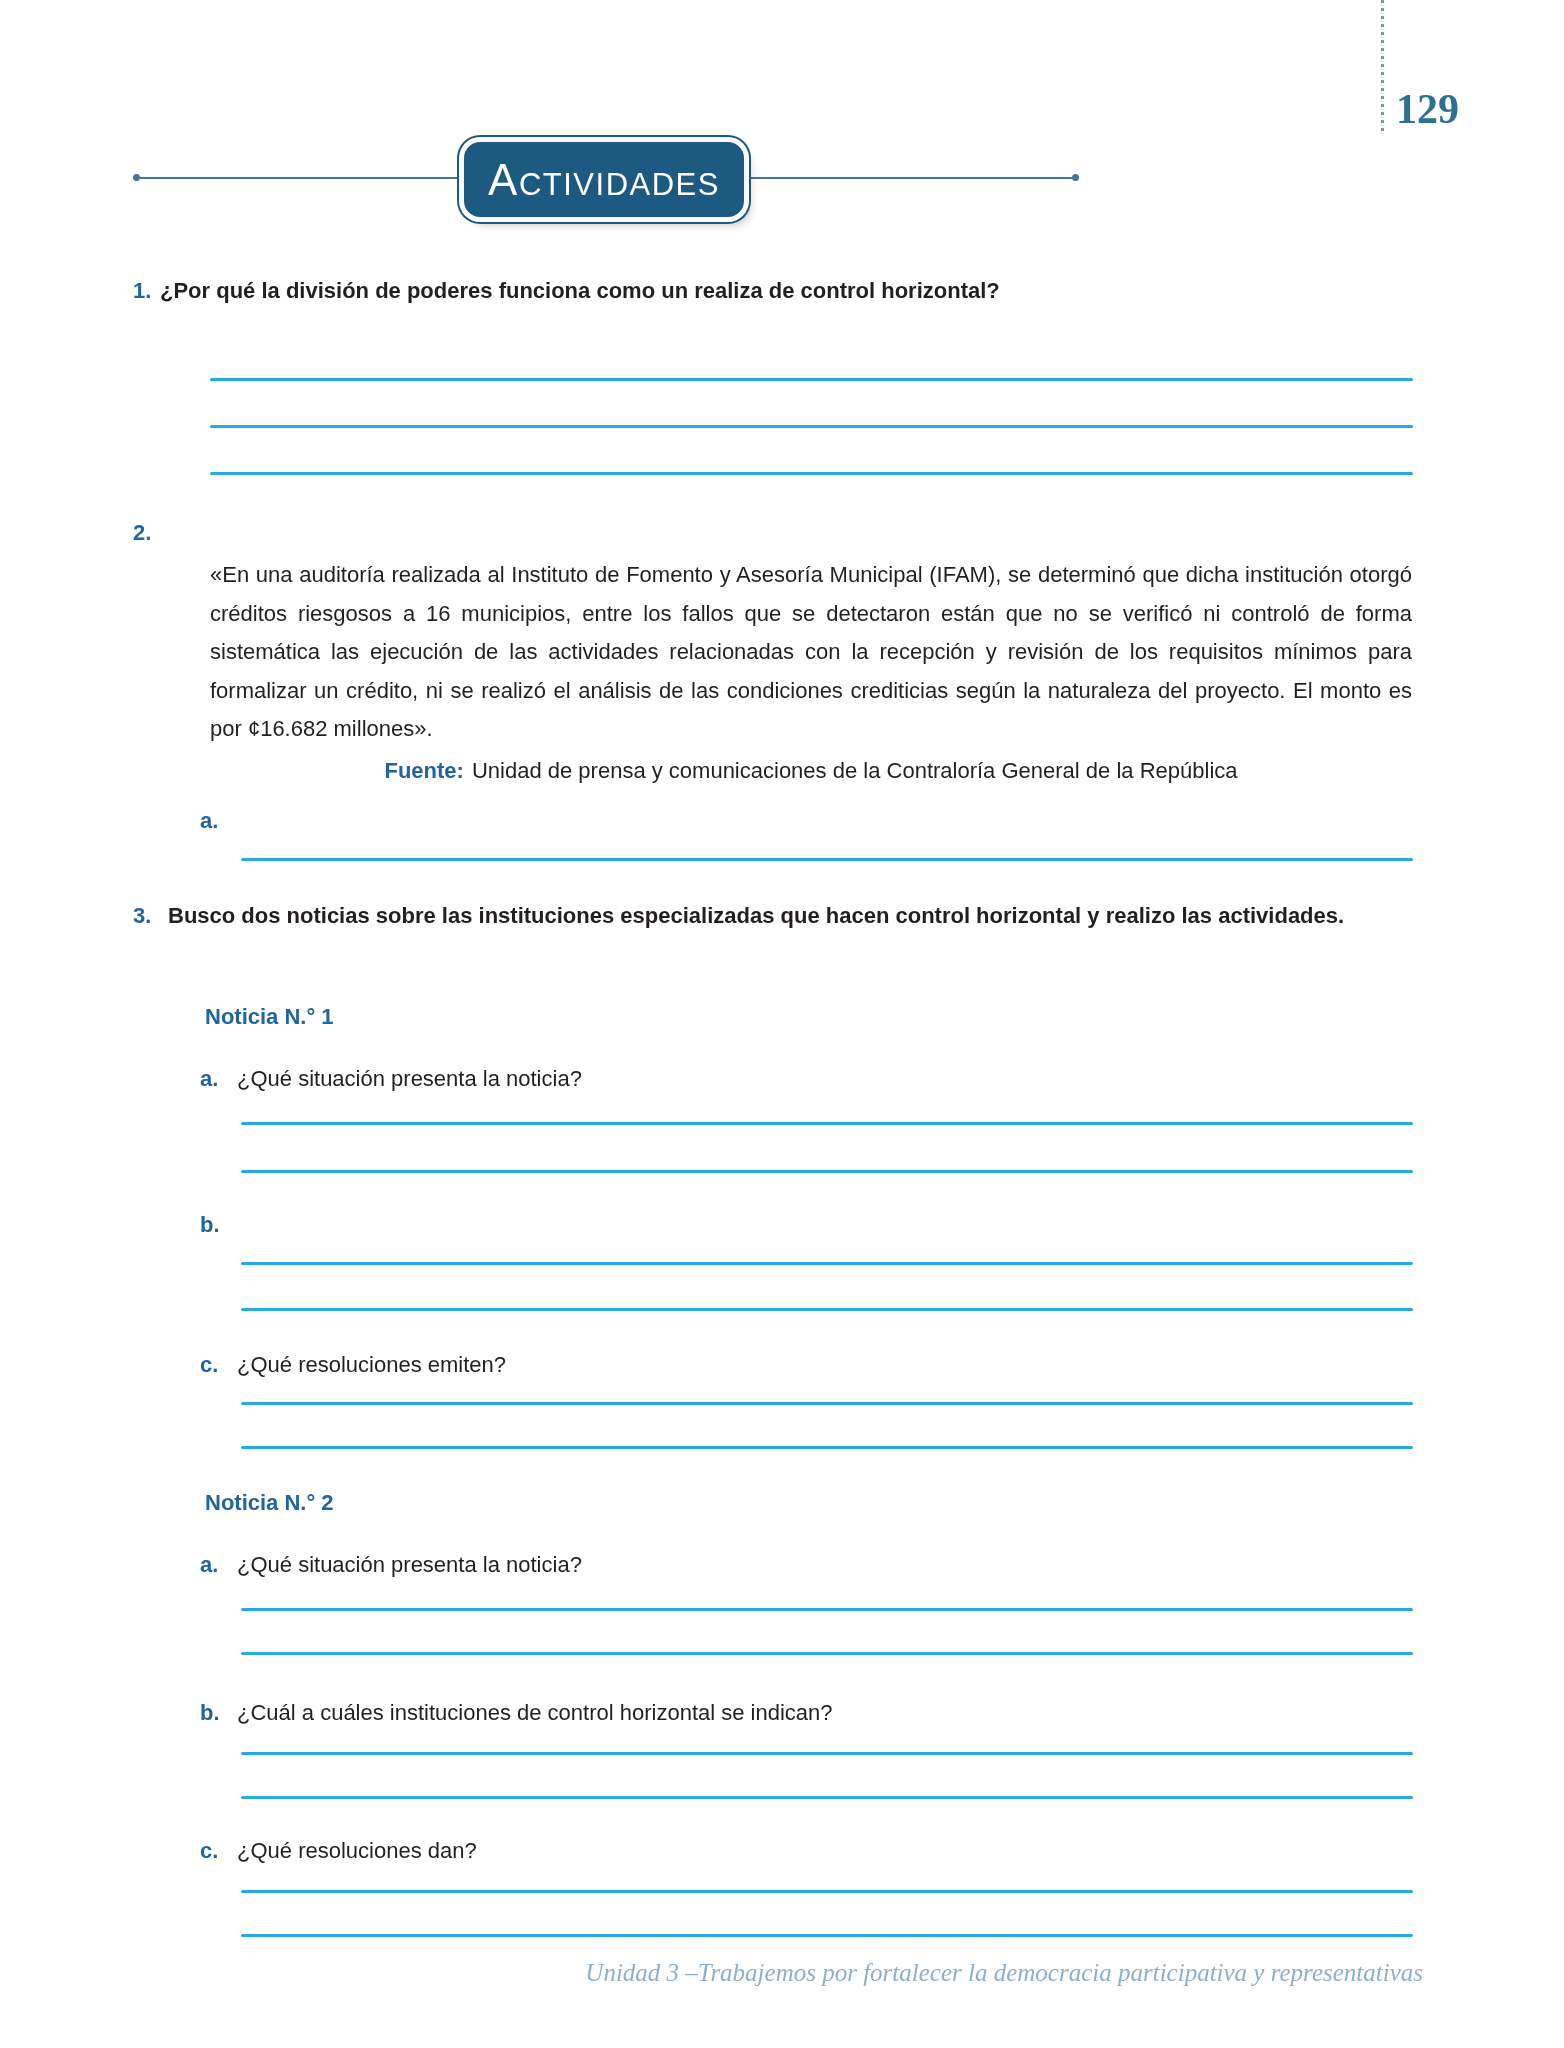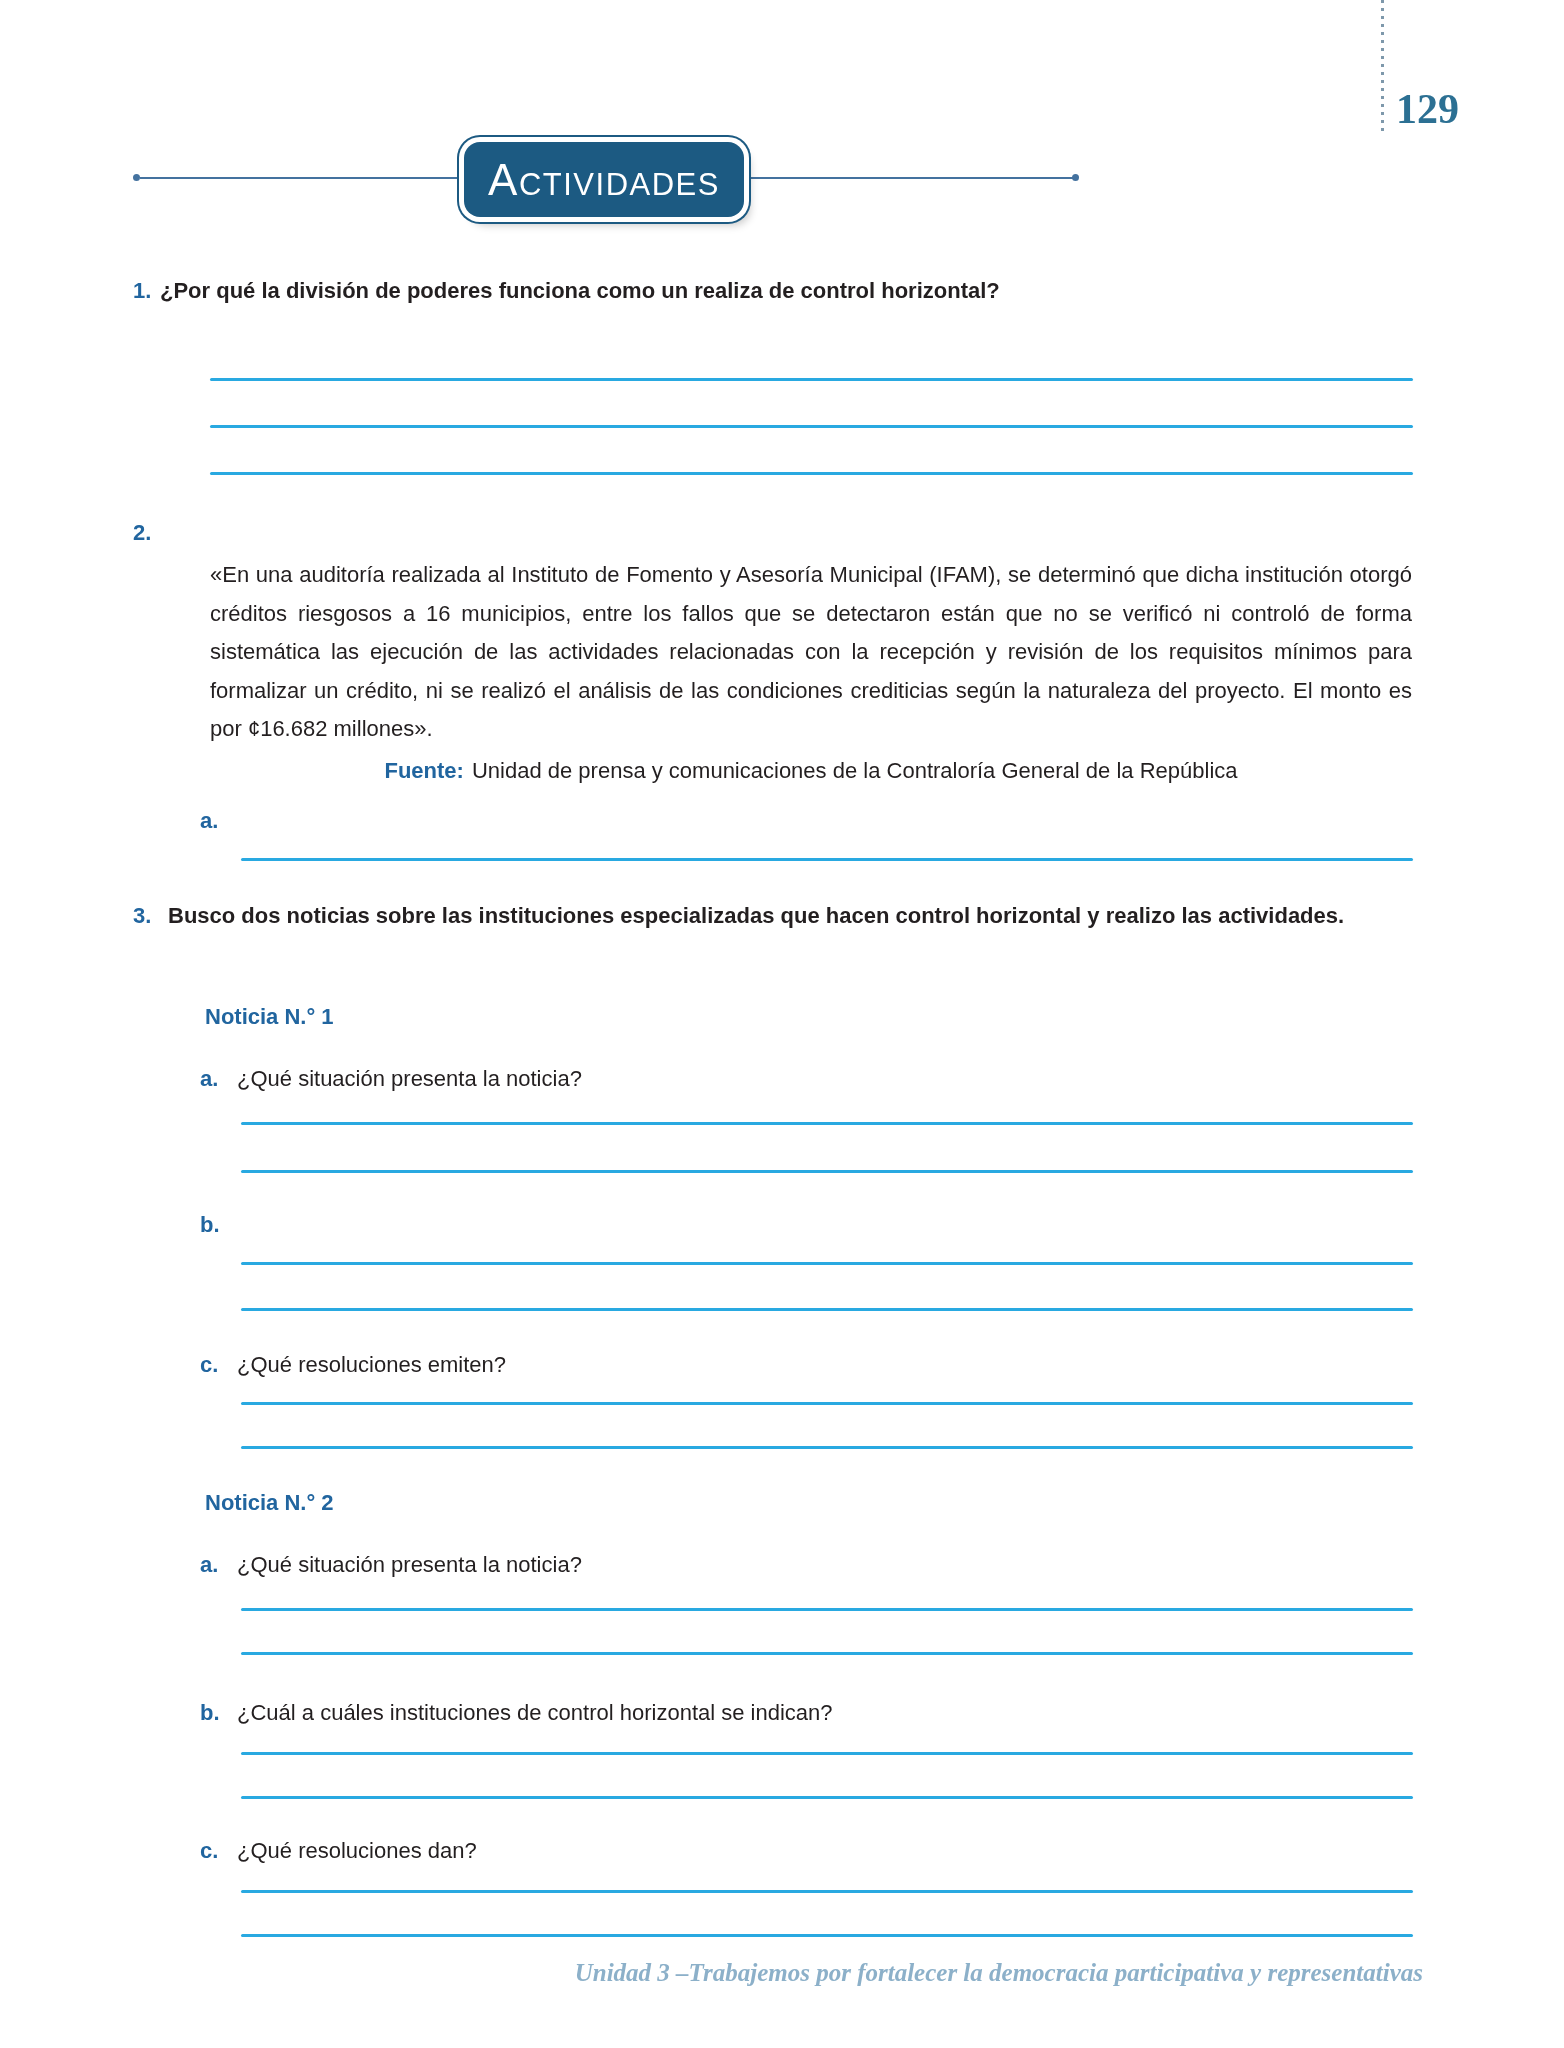--- a/index.html
+++ b/index.html
@@ -55,21 +55,21 @@
   .noticia-title{
     position:absolute;left:205px;
     color:#21659f;font-weight:700;font-size:22px;line-height:30px;
   }
   .aline{position:absolute;height:3px;background:#29a9e1;border-radius:2px;}
   .aline.main{left:210px;width:1203px;}
   .aline.sub{left:241px;width:1172px;}
   .footer{
     position:absolute;right:141px;top:1958px;width:1000px;text-align:right;
     font-family:"Liberation Serif", serif;font-style:italic;
-    font-size:25px;line-height:30px;color:#8cb0c9;font-weight:bold;
+    font-size:25px;line-height:30px;color:#8cb0c9;
   }
 </style>
 </head>
 <body>
 
 <div class="page">
 
   <div class="edge-dots"></div>
   <div class="page-number">129</div>
 

